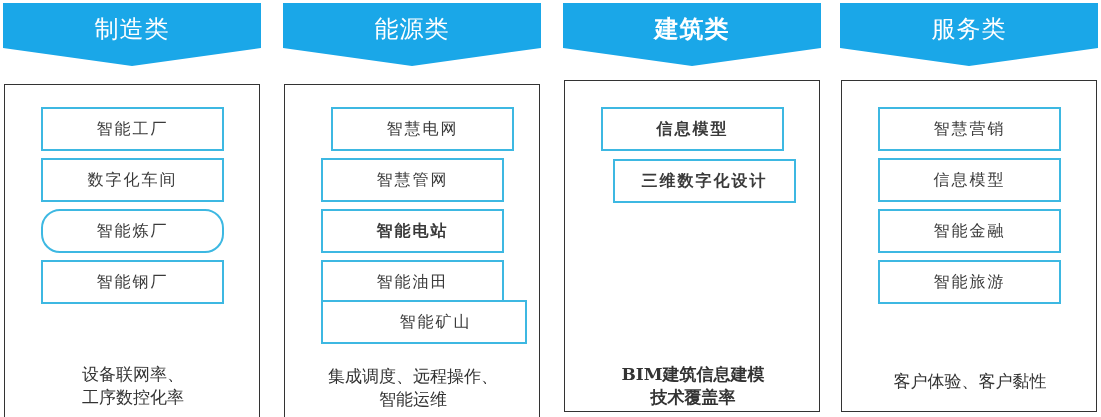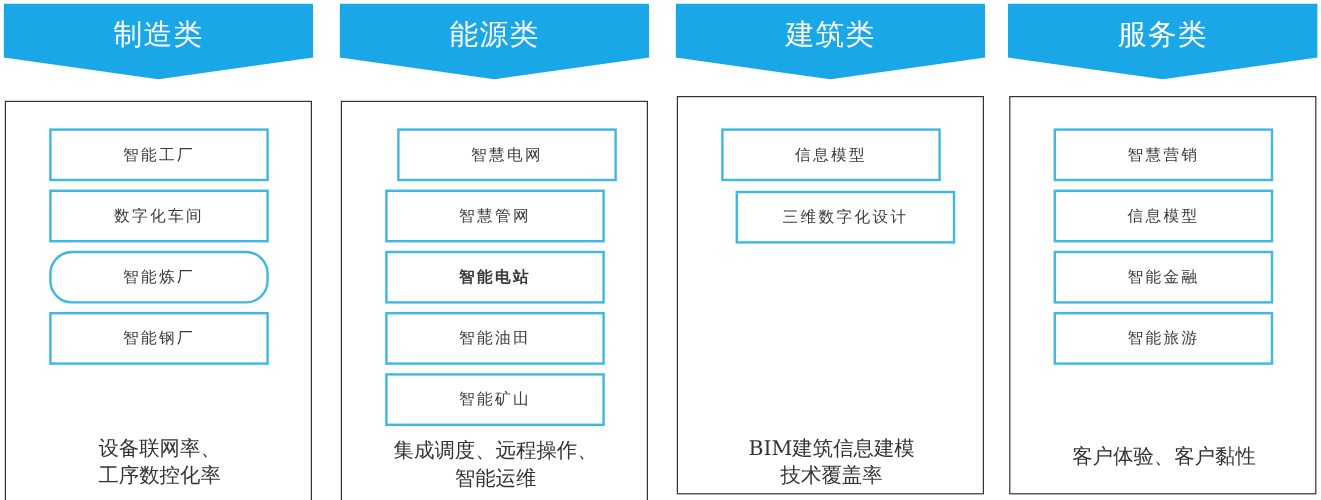--- a/index.html
+++ b/index.html
@@ -6,21 +6,21 @@
   body { width: 1101px; height: 417px; position: relative; overflow: hidden;
          font-family: "DejaVu Sans", "Liberation Sans", sans-serif; }
   .col { position: absolute; top: 0; width: 258px; height: 417px; }
   .banner { position: absolute; left: 0; top: 3px; width: 258px; height: 64px; }
   .banner svg { position: absolute; left: 0; top: 0; }
   .banner-label { position: absolute; left: 0; top: 10px; width: 258px; text-align: center;
                   color: #ffffff; font-size: 24px; letter-spacing: 1px; }
   .box { position: absolute; left: 1px; width: 254px; border: 1.5px solid #333333; background: #fff; }
   .item { position: absolute; left: 36px; width: 179px; height: 40px; border: 2px solid #3db8e2;
           background: #ffffff; box-sizing: content-box; display: flex; align-items: center; justify-content: center;
-          font-family: "DejaVu Serif", "Liberation Serif", serif; font-size: 13px; color: #3a3a3a; letter-spacing: 2px; }
+          font-family: "DejaVu Serif", "Liberation Serif", serif; font-size: 16px; color: #3a3a3a; letter-spacing: 2px; }
   .metric { position: absolute; left: 0; width: 256px; text-align: center;
             font-family: "DejaVu Serif", "Liberation Serif", serif; font-size: 17px; color: #333; line-height: 23px; }
 </style>
 </head>
 <body>
 
 <div class="col" style="left:3px;">
   <div class="banner">
     <svg width="258" height="64">
       <polygon points="0,0 258,0 258,45 129,63 0,45" fill="#1aa7e8"></polygon>
@@ -44,29 +44,29 @@
     <svg width="258" height="64">
       <polygon points="0,0 258,0 258,45 129,63 0,45" fill="#1aa7e8"></polygon>
     </svg>
     <div class="banner-label">能源类</div>
   </div>
   <div class="box" style="top:84px; height:336px;">
     <div class="item" style="top:22px;margin-left:10px;">智慧电网</div>
     <div class="item" style="top:73px;">智慧管网</div>
     <div class="item" style="top:124px;font-weight:bold;">智能电站</div>
     <div class="item" style="top:175px;">智能油田</div>
-    <div class="item" style="top:226px;">智能矿山</div>
+    <div class="item" style="top:215px;padding-left:23px;">智能矿山</div>
     <div class="metric" style="top:280px;">
       <div>集成调度、远程操作、</div>
       <div>智能运维</div>
     </div>
   </div>
 </div>
 
-<div class="col" style="left:563px;">
+<div class="col" style="left:563px;font-weight:bold;">
   <div class="banner">
     <svg width="258" height="64">
       <polygon points="0,0 258,0 258,45 129,63 0,45" fill="#1aa7e8"></polygon>
     </svg>
     <div class="banner-label">建筑类</div>
   </div>
   <div class="box" style="top:80px; height:330px;">
     <div class="item" style="top:26px;">信息模型</div>
     <div class="item" style="top:78px;margin-left:12px;">三维数字化设计</div>
     <div class="metric" style="top:282px;">

